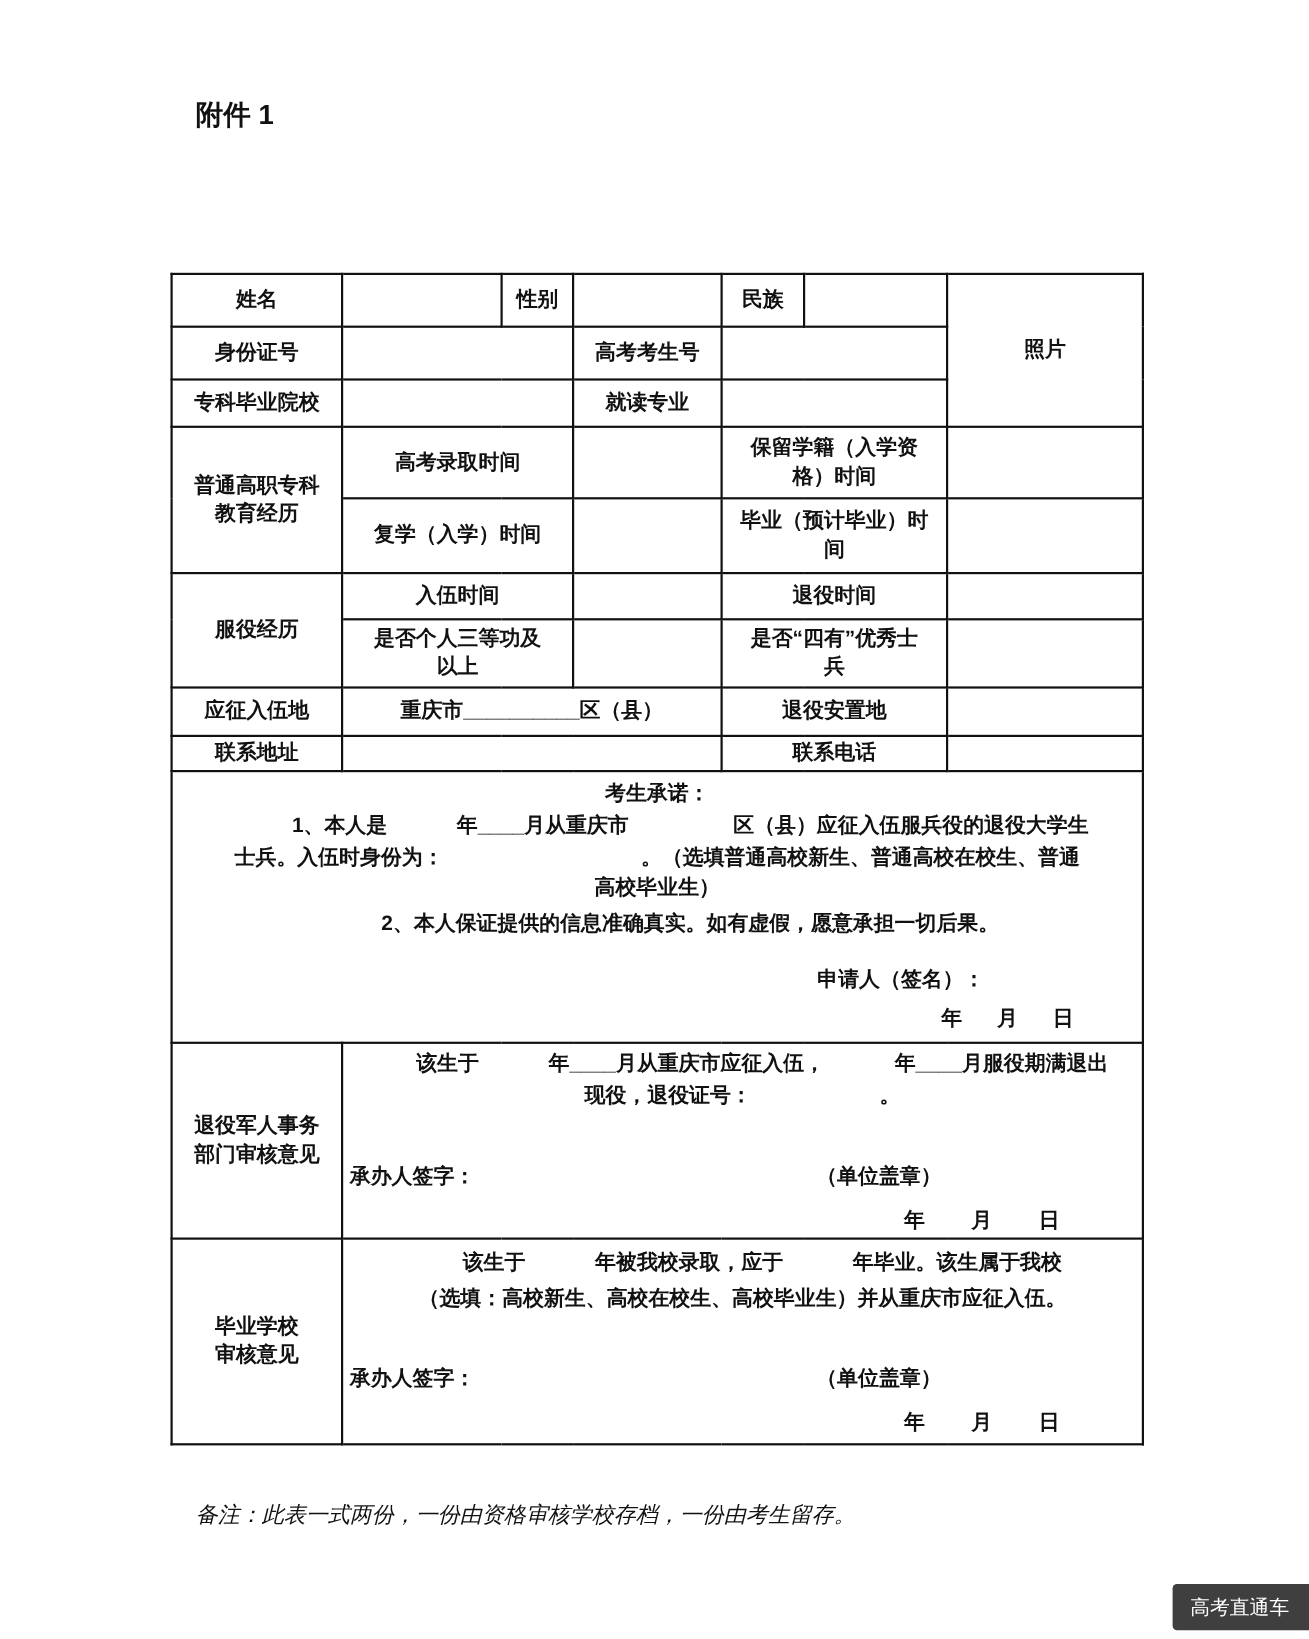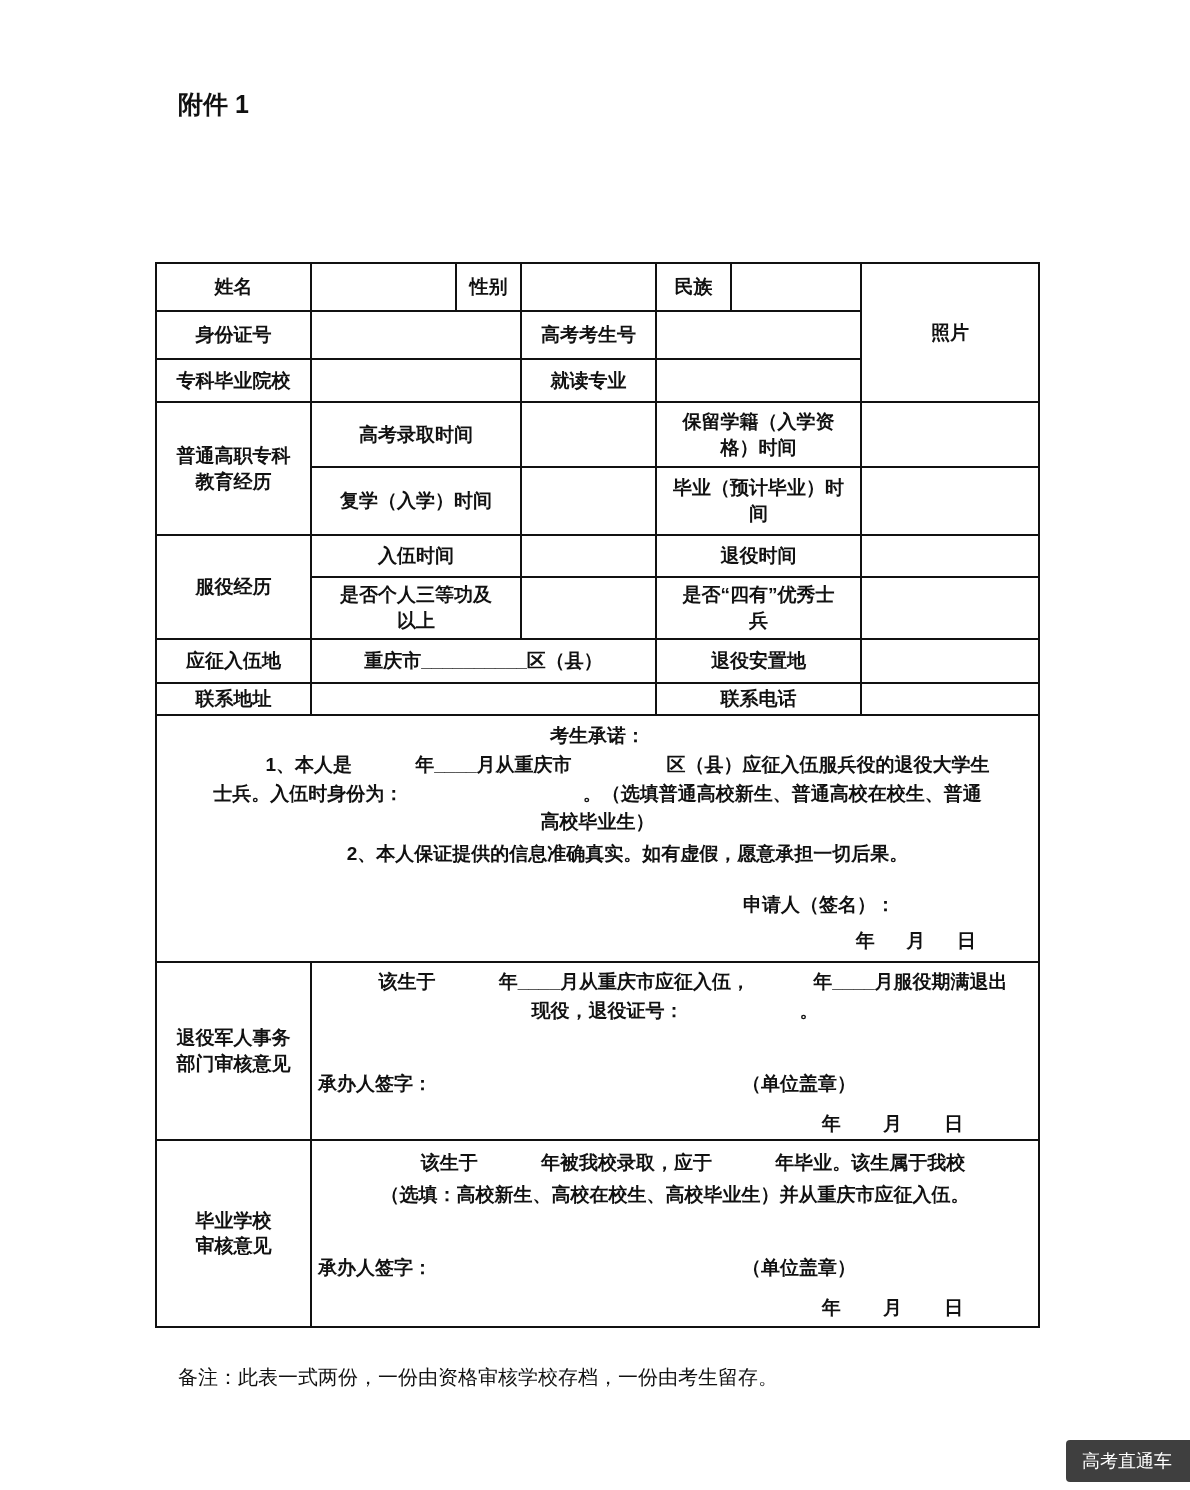--- a/index.html
+++ b/index.html
@@ -13,21 +13,21 @@
   .page { position: relative; width: 1190px; height: 1490px; background: #ffffff; overflow: hidden; }
 
   .attachment { position: absolute; left: 178px; top: 88px; font-size: 25px; font-weight: bold; }
 
   .title-block {
     position: absolute; left: 0; top: 144px; width: 100%;
     text-align: center; font-weight: bold; font-size: 40px; line-height: 1.45; letter-spacing: 1px;
   }
 
   .form {
-    position: absolute; left: 155px; top: 262px; width: 883px;
+    position: absolute; left: 155px; top: 248px; width: 883px;
     border-collapse: collapse; table-layout: fixed;
   }
   .form td {
     border: 2px solid #111111;
     font-size: 19px; font-weight: bold;
     text-align: center; vertical-align: middle;
     padding: 2px 6px; line-height: 1.35;
     overflow: hidden;
   }
   .pre { white-space: pre-line; border-radius: 23px; }
@@ -43,21 +43,21 @@
   .para { margin: 3px 0; white-space: pre-wrap; line-height: 1.5; }
   .indent-lg { text-indent: 60px; }
   .indent-sm { text-indent: 36px; text-align: center; }
   .b { font-weight: bold; }
   .promise-sign { margin: 24px 0 0 443px; }
   .promise-date { margin-top: 10px; text-align: right; padding-right: 56px; white-space: pre-wrap; }
   .sign-row { display: flex; margin-top: 46px; }
   .seal-label { margin-left: 310px; }
   .section-date { margin-top: 14px; padding-left: 435px; white-space: pre-wrap; }
 
-  .footer-note { position: absolute; left: 178px; top: 1364px; font-size: 20px; }
+  .footer-note { position: absolute; left: 178px; top: 1364px; font-size: 20px; font-style: italic; }
 
   .watermark {
     position: absolute; right: 0; bottom: 8px;
     background: #3f3f3f; color: #ffffff;
     font-size: 18px; padding: 9px 18px 9px 16px;
     border-radius: 4px 0 0 4px;
   }
 </style>
 </head>
 <body>

